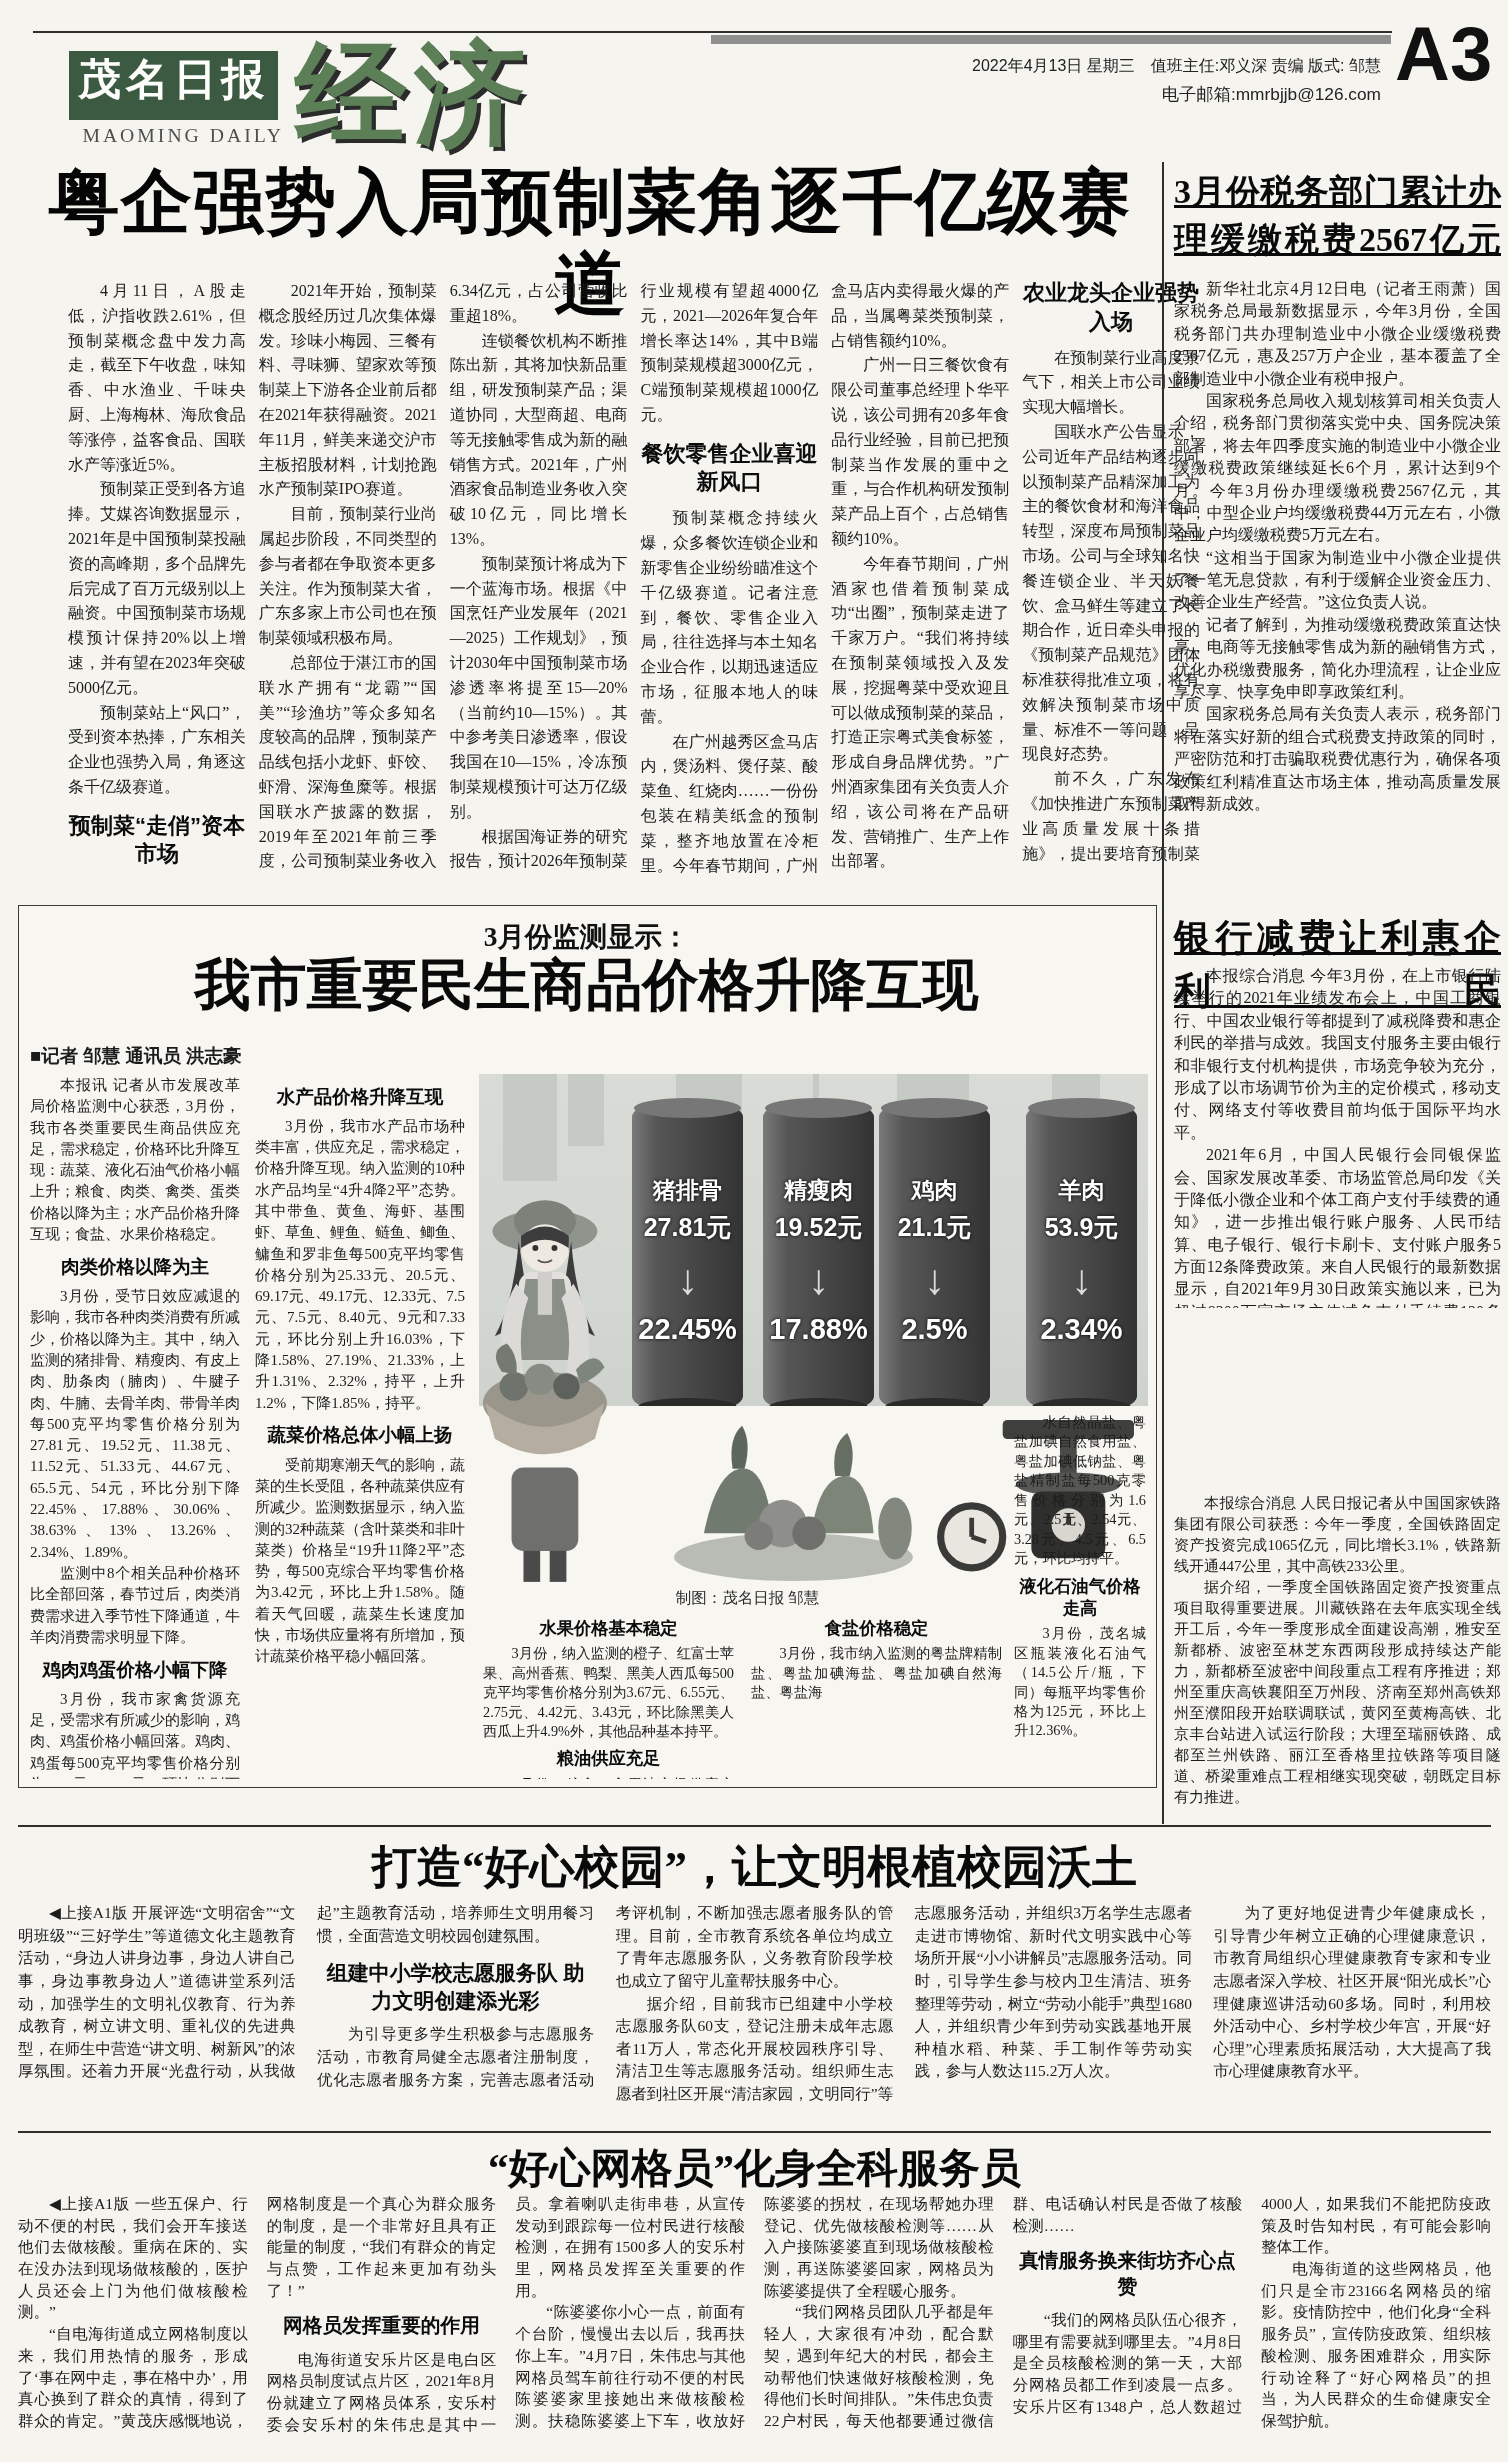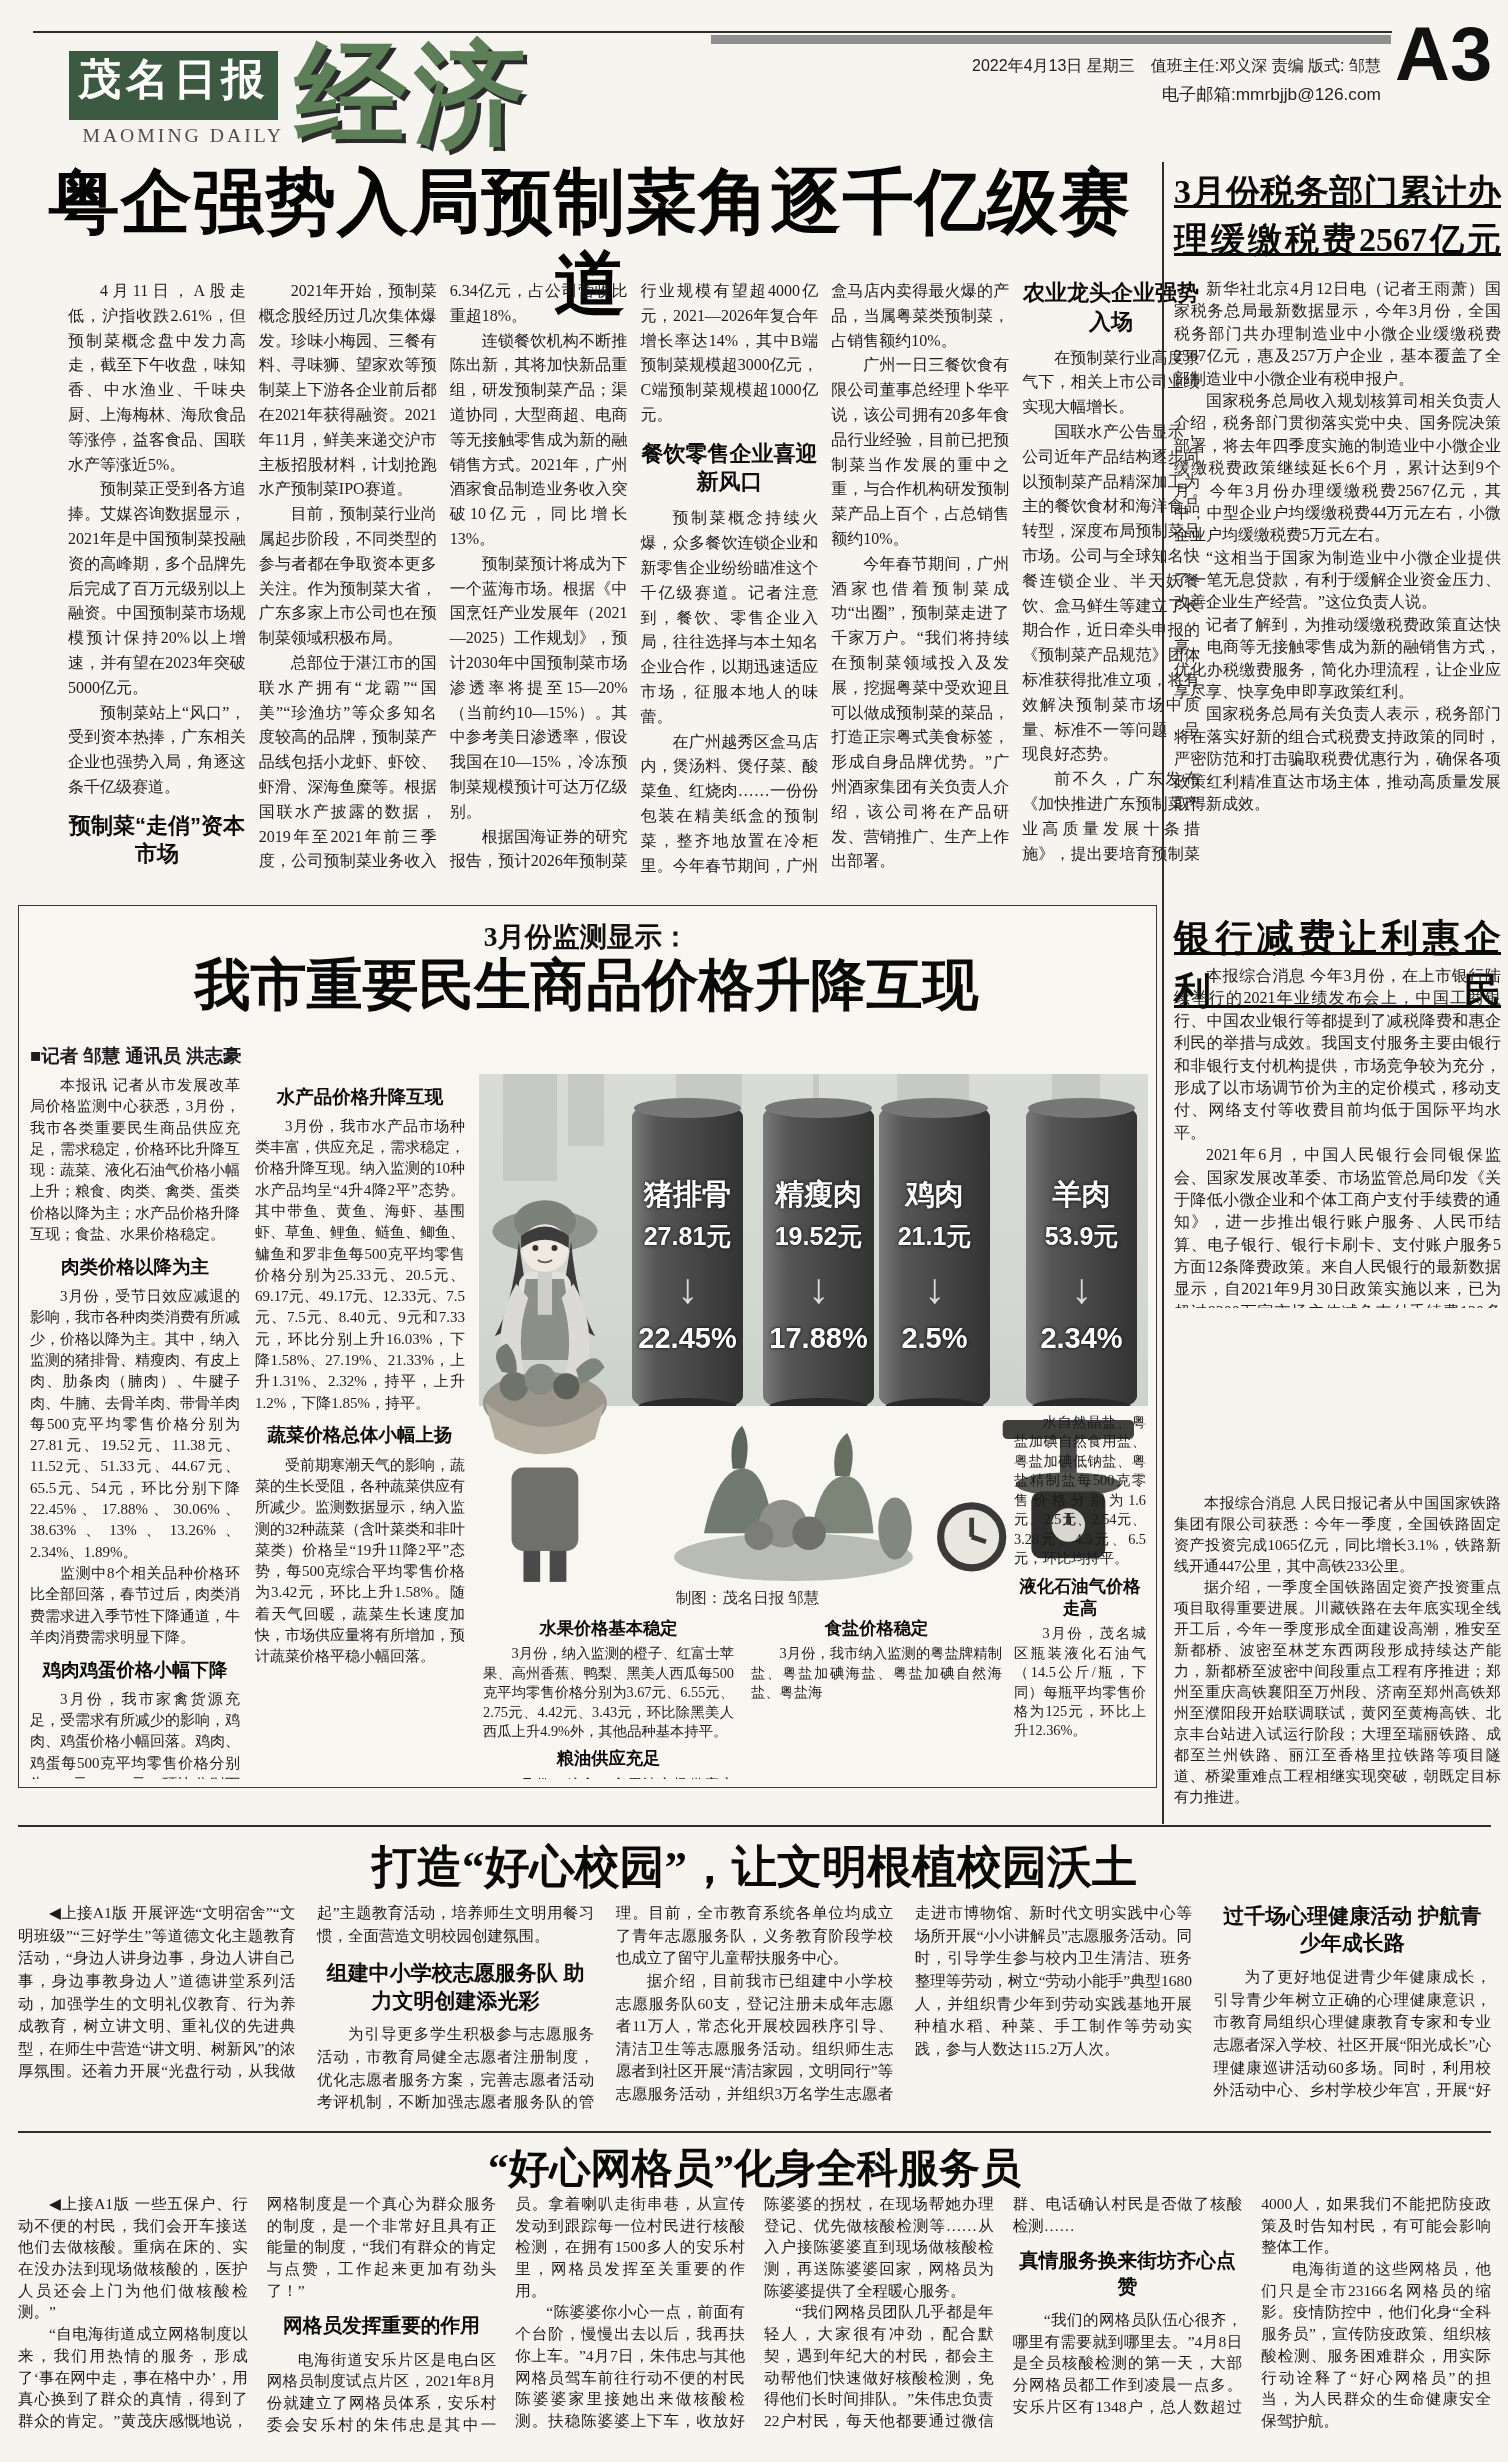--- a/index.html
+++ b/index.html
@@ -44,21 +44,21 @@
   .price-box{border:1.8px solid #3a3a3a;background:#f7f6f1;}
   .info-bg{background:linear-gradient(180deg,#d9dcd6 0%,#d3d7d1 70%,#cdd2cc 100%);overflow:hidden;}
   .sky{position:absolute;background:#c5cbc4;}
   .cyl{position:absolute;top:25px;width:111px;height:315px;
        background:linear-gradient(90deg,#7a7a7a 0%,#565656 22%,#454545 60%,#333 100%);
        border-radius:55px/18px;text-align:center;color:#fff;
        font-family:"Liberation Sans","DejaVu Sans",sans-serif;}
   .cyl::before{content:"";position:absolute;top:-1.2px;left:2.4px;right:2.4px;height:20px;border-radius:50%;background:#777;}
   .cyl::after{content:"";position:absolute;bottom:-2.4px;left:6px;right:6px;height:18px;border-radius:50%;background:#2a2a2a;z-index:0;}
   .cyl>div{position:relative;z-index:2;}
-  .cyl-name{font-size:29px;font-weight:bold;margin-top:76px;text-shadow:0 0 3.6px #000;}
+  .cyl-name{font-size:23px;font-weight:bold;margin-top:76px;text-shadow:0 0 3.6px #000;}
   .cyl-price{font-size:25px;font-weight:bold;margin-top:4.8px;text-shadow:0 0 3.6px #000;}
   .cyl-arrow{font-size:42px;line-height:1;margin-top:15.5px;color:#dcdcdc;font-weight:bold;}
   .cyl-pct{font-size:29px;font-weight:bold;margin-top:12px;text-shadow:0 0 3.6px #000;}
   .caption{font-size:15.5px;text-align:center;color:#2a2a2a;}
 </style>
 </head>
 <body>
 
 <div class="page">
 
@@ -245,21 +245,20 @@
       <p class="para">3月份，茂名城区瓶装液化石油气（14.5公斤/瓶，下同）每瓶平均零售价格为125元，环比上升12.36%。</p>
     </div>
 
   <div class="abs rule-h" style="left:18px;top:1825px;width:1473px;height:1.8px;"></div>
   <div class="abs headline-center" style="left:18px;top:1839px;width:1473px;font-size:45px;">打造“好心校园”，让文明根植校园沃土</div>
   <div class="abs flow campus-body" style="left:18px;top:1902px;width:1473px;height:224px;">
       <p class="para">◀上接A1版 开展评选“文明宿舍”“文明班级”“三好学生”等道德文化主题教育活动，“身边人讲身边事，身边人讲自己事，身边事教身边人”道德讲堂系列活动，加强学生的文明礼仪教育、行为养成教育，树立讲文明、重礼仪的先进典型，在师生中营造“讲文明、树新风”的浓厚氛围。还着力开展“光盘行动，从我做起”主题教育活动，培养师生文明用餐习惯，全面营造文明校园创建氛围。</p>
       <h3 class="subhead">组建中小学校志愿服务队 助力文明创建添光彩</h3>
       <p class="para">为引导更多学生积极参与志愿服务活动，市教育局健全志愿者注册制度，优化志愿者服务方案，完善志愿者活动考评机制，不断加强志愿者服务队的管理。目前，全市教育系统各单位均成立了青年志愿服务队，义务教育阶段学校也成立了留守儿童帮扶服务中心。</p>
       <p class="para">据介绍，目前我市已组建中小学校志愿服务队60支，登记注册未成年志愿者11万人，常态化开展校园秩序引导、清洁卫生等志愿服务活动。组织师生志愿者到社区开展“清洁家园，文明同行”等志愿服务活动，并组织3万名学生志愿者走进市博物馆、新时代文明实践中心等场所开展“小小讲解员”志愿服务活动。同时，引导学生参与校内卫生清洁、班务整理等劳动，树立“劳动小能手”典型1680人，并组织青少年到劳动实践基地开展种植水稻、种菜、手工制作等劳动实践，参与人数达115.2万人次。</p>
-      <h3 class="subhead">过千场心理健康活动 护航青少年成长路</h3>
       <p class="para">为了更好地促进青少年健康成长，引导青少年树立正确的心理健康意识，市教育局组织心理健康教育专家和专业志愿者深入学校、社区开展“阳光成长”心理健康巡讲活动60多场。同时，利用校外活动中心、乡村学校少年宫，开展“好心理”心理素质拓展活动，大大提高了我市心理健康教育水平。</p>
     </div>
 
   <div class="abs rule-h" style="left:18px;top:2131px;width:1473px;height:1.8px;"></div>
   <div class="abs headline-center" style="left:18px;top:2143px;width:1473px;font-size:41px;">“好心网格员”化身全科服务员</div>
   <div class="abs flow grid-body" style="left:18px;top:2193px;width:1473px;height:265px;">
       <p class="para">◀上接A1版 一些五保户、行动不便的村民，我们会开车接送他们去做核酸。重病在床的、实在没办法到现场做核酸的，医护人员还会上门为他们做核酸检测。”</p>
       <p class="para">“自电海街道成立网格制度以来，我们用热情的服务，形成了‘事在网中走，事在格中办’，用真心换到了群众的真情，得到了群众的肯定。”黄茂庆感慨地说，网格制度是一个真心为群众服务的制度，是一个非常好且具有正能量的制度，“我们有群众的肯定与点赞，工作起来更加有劲头了！”</p>
       <h3 class="subhead">网格员发挥重要的作用</h3>
       <p class="para">电海街道安乐片区是电白区网格员制度试点片区，2021年8月份就建立了网格员体系，安乐村委会安乐村的朱伟忠是其中一员。拿着喇叭走街串巷，从宣传发动到跟踪每一位村民进行核酸检测，在拥有1500多人的安乐村里，网格员发挥至关重要的作用。</p>

